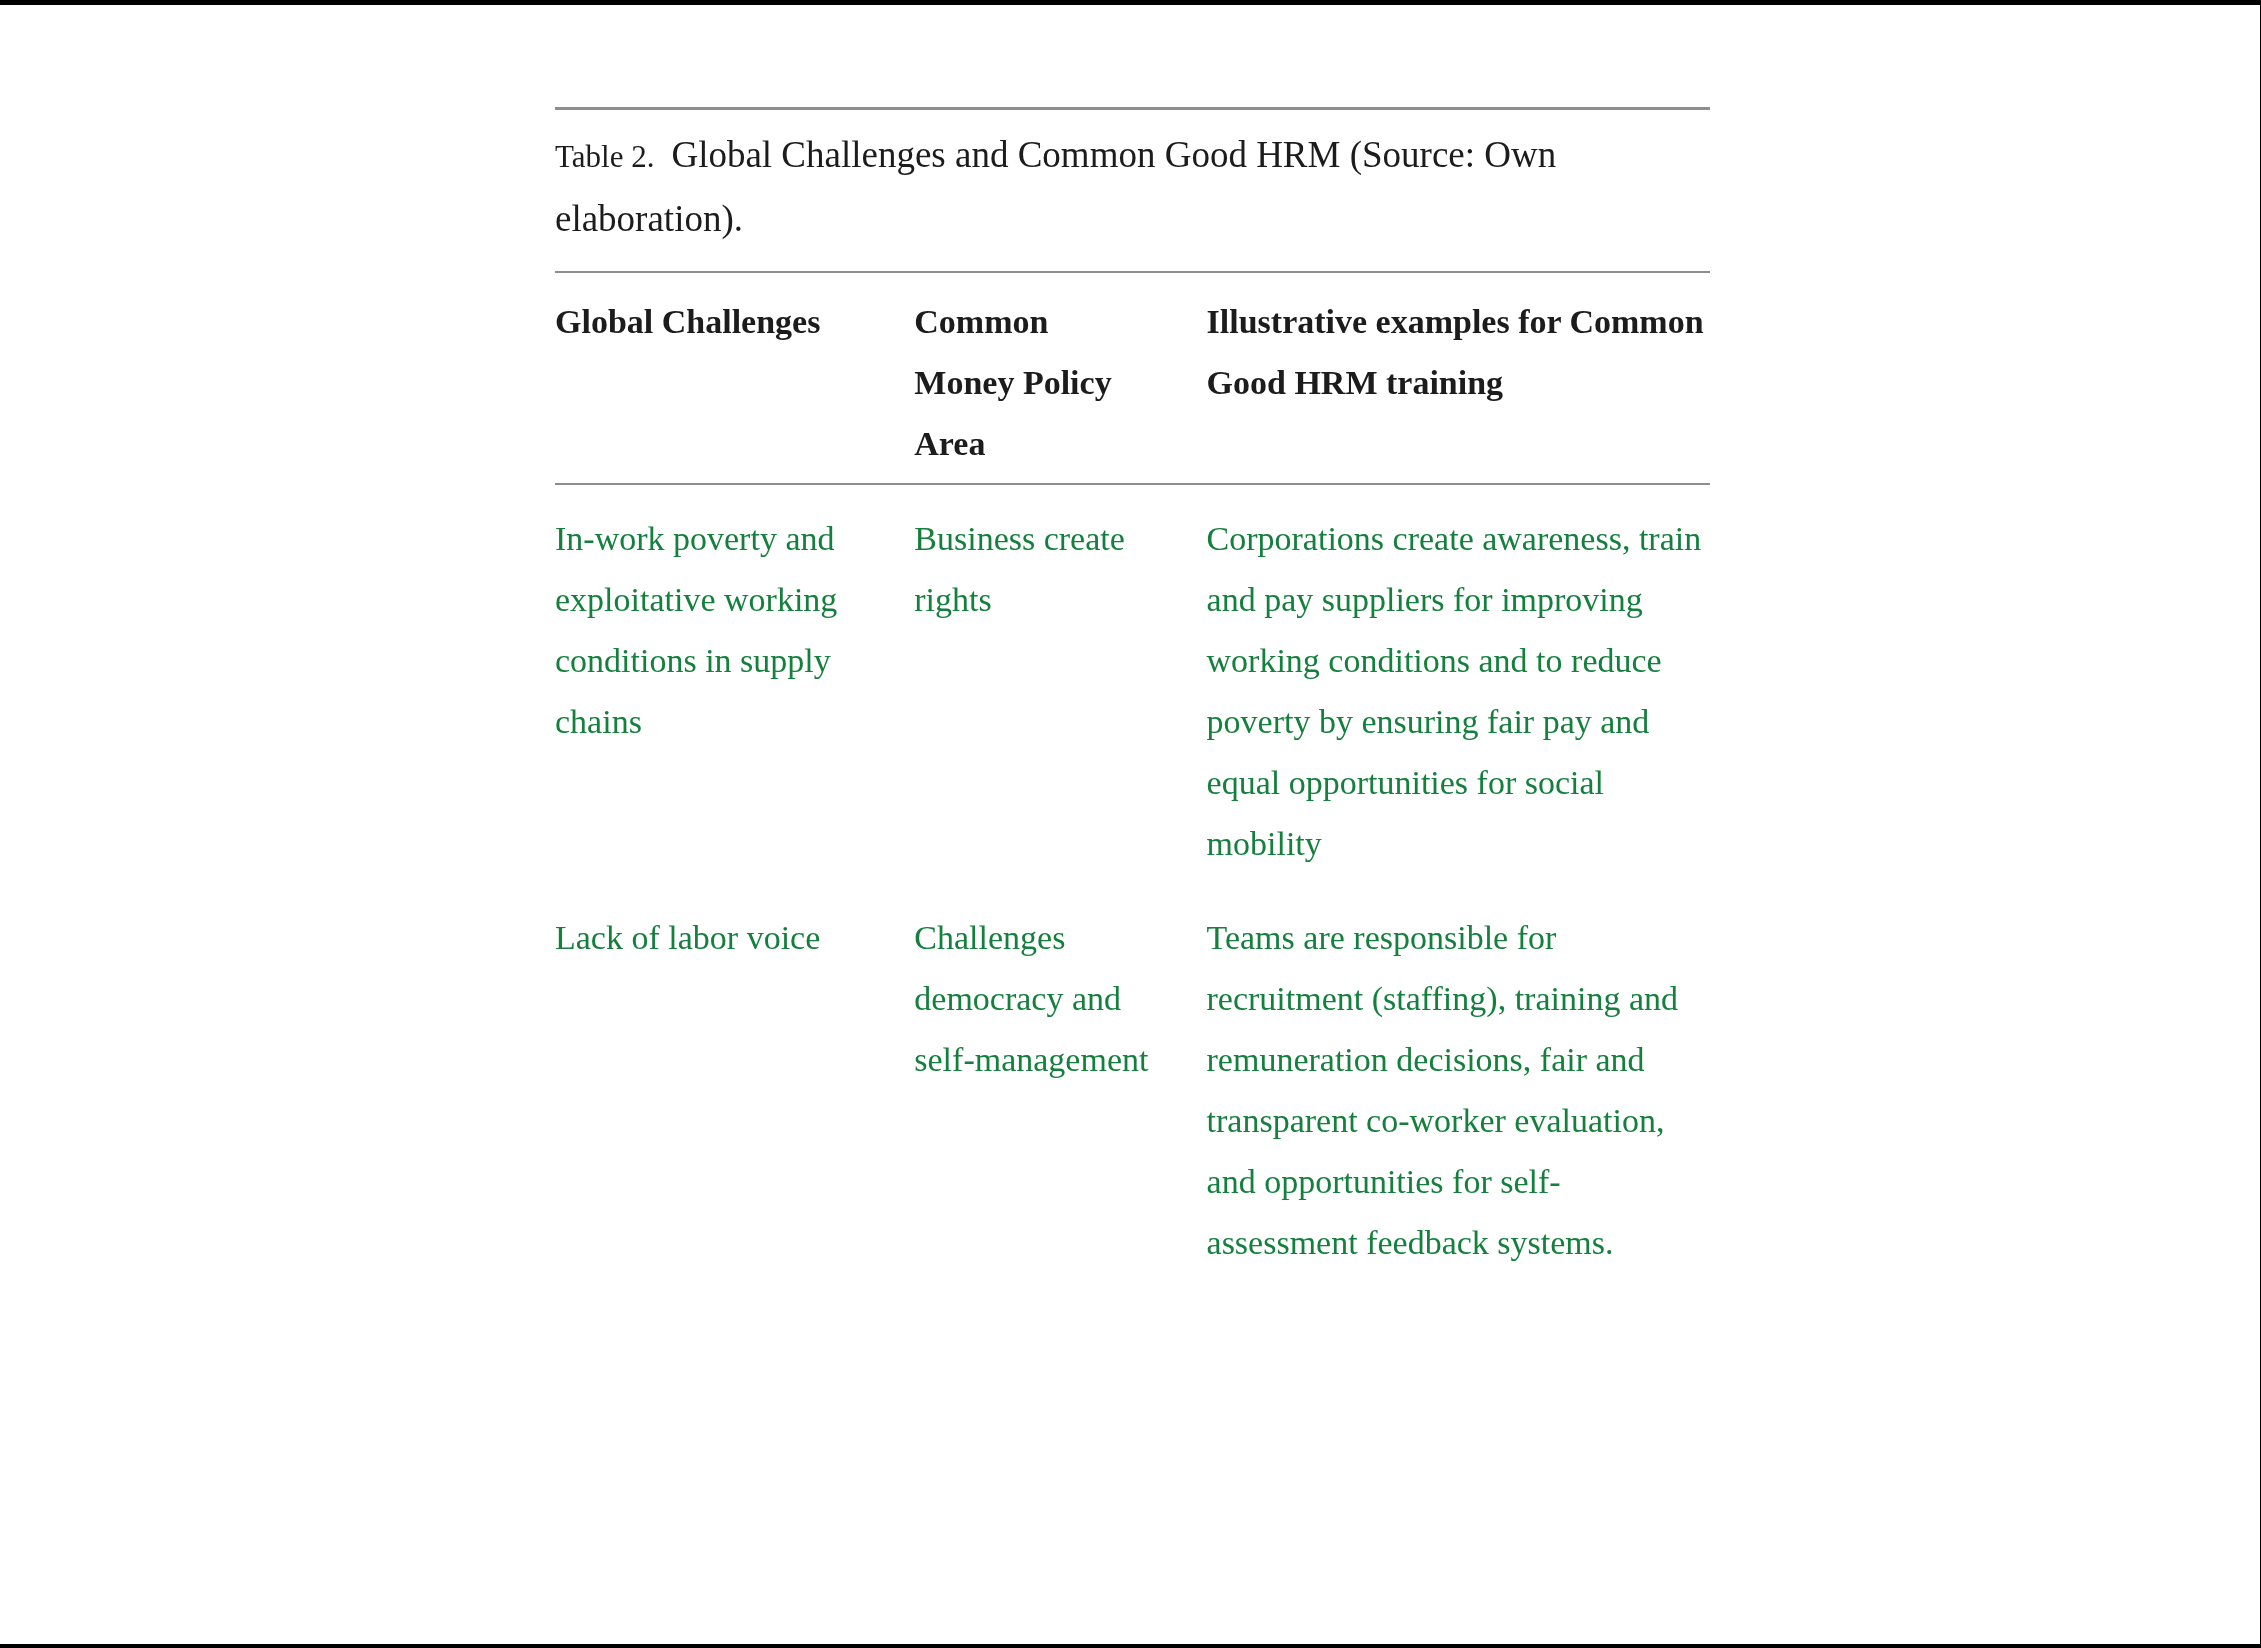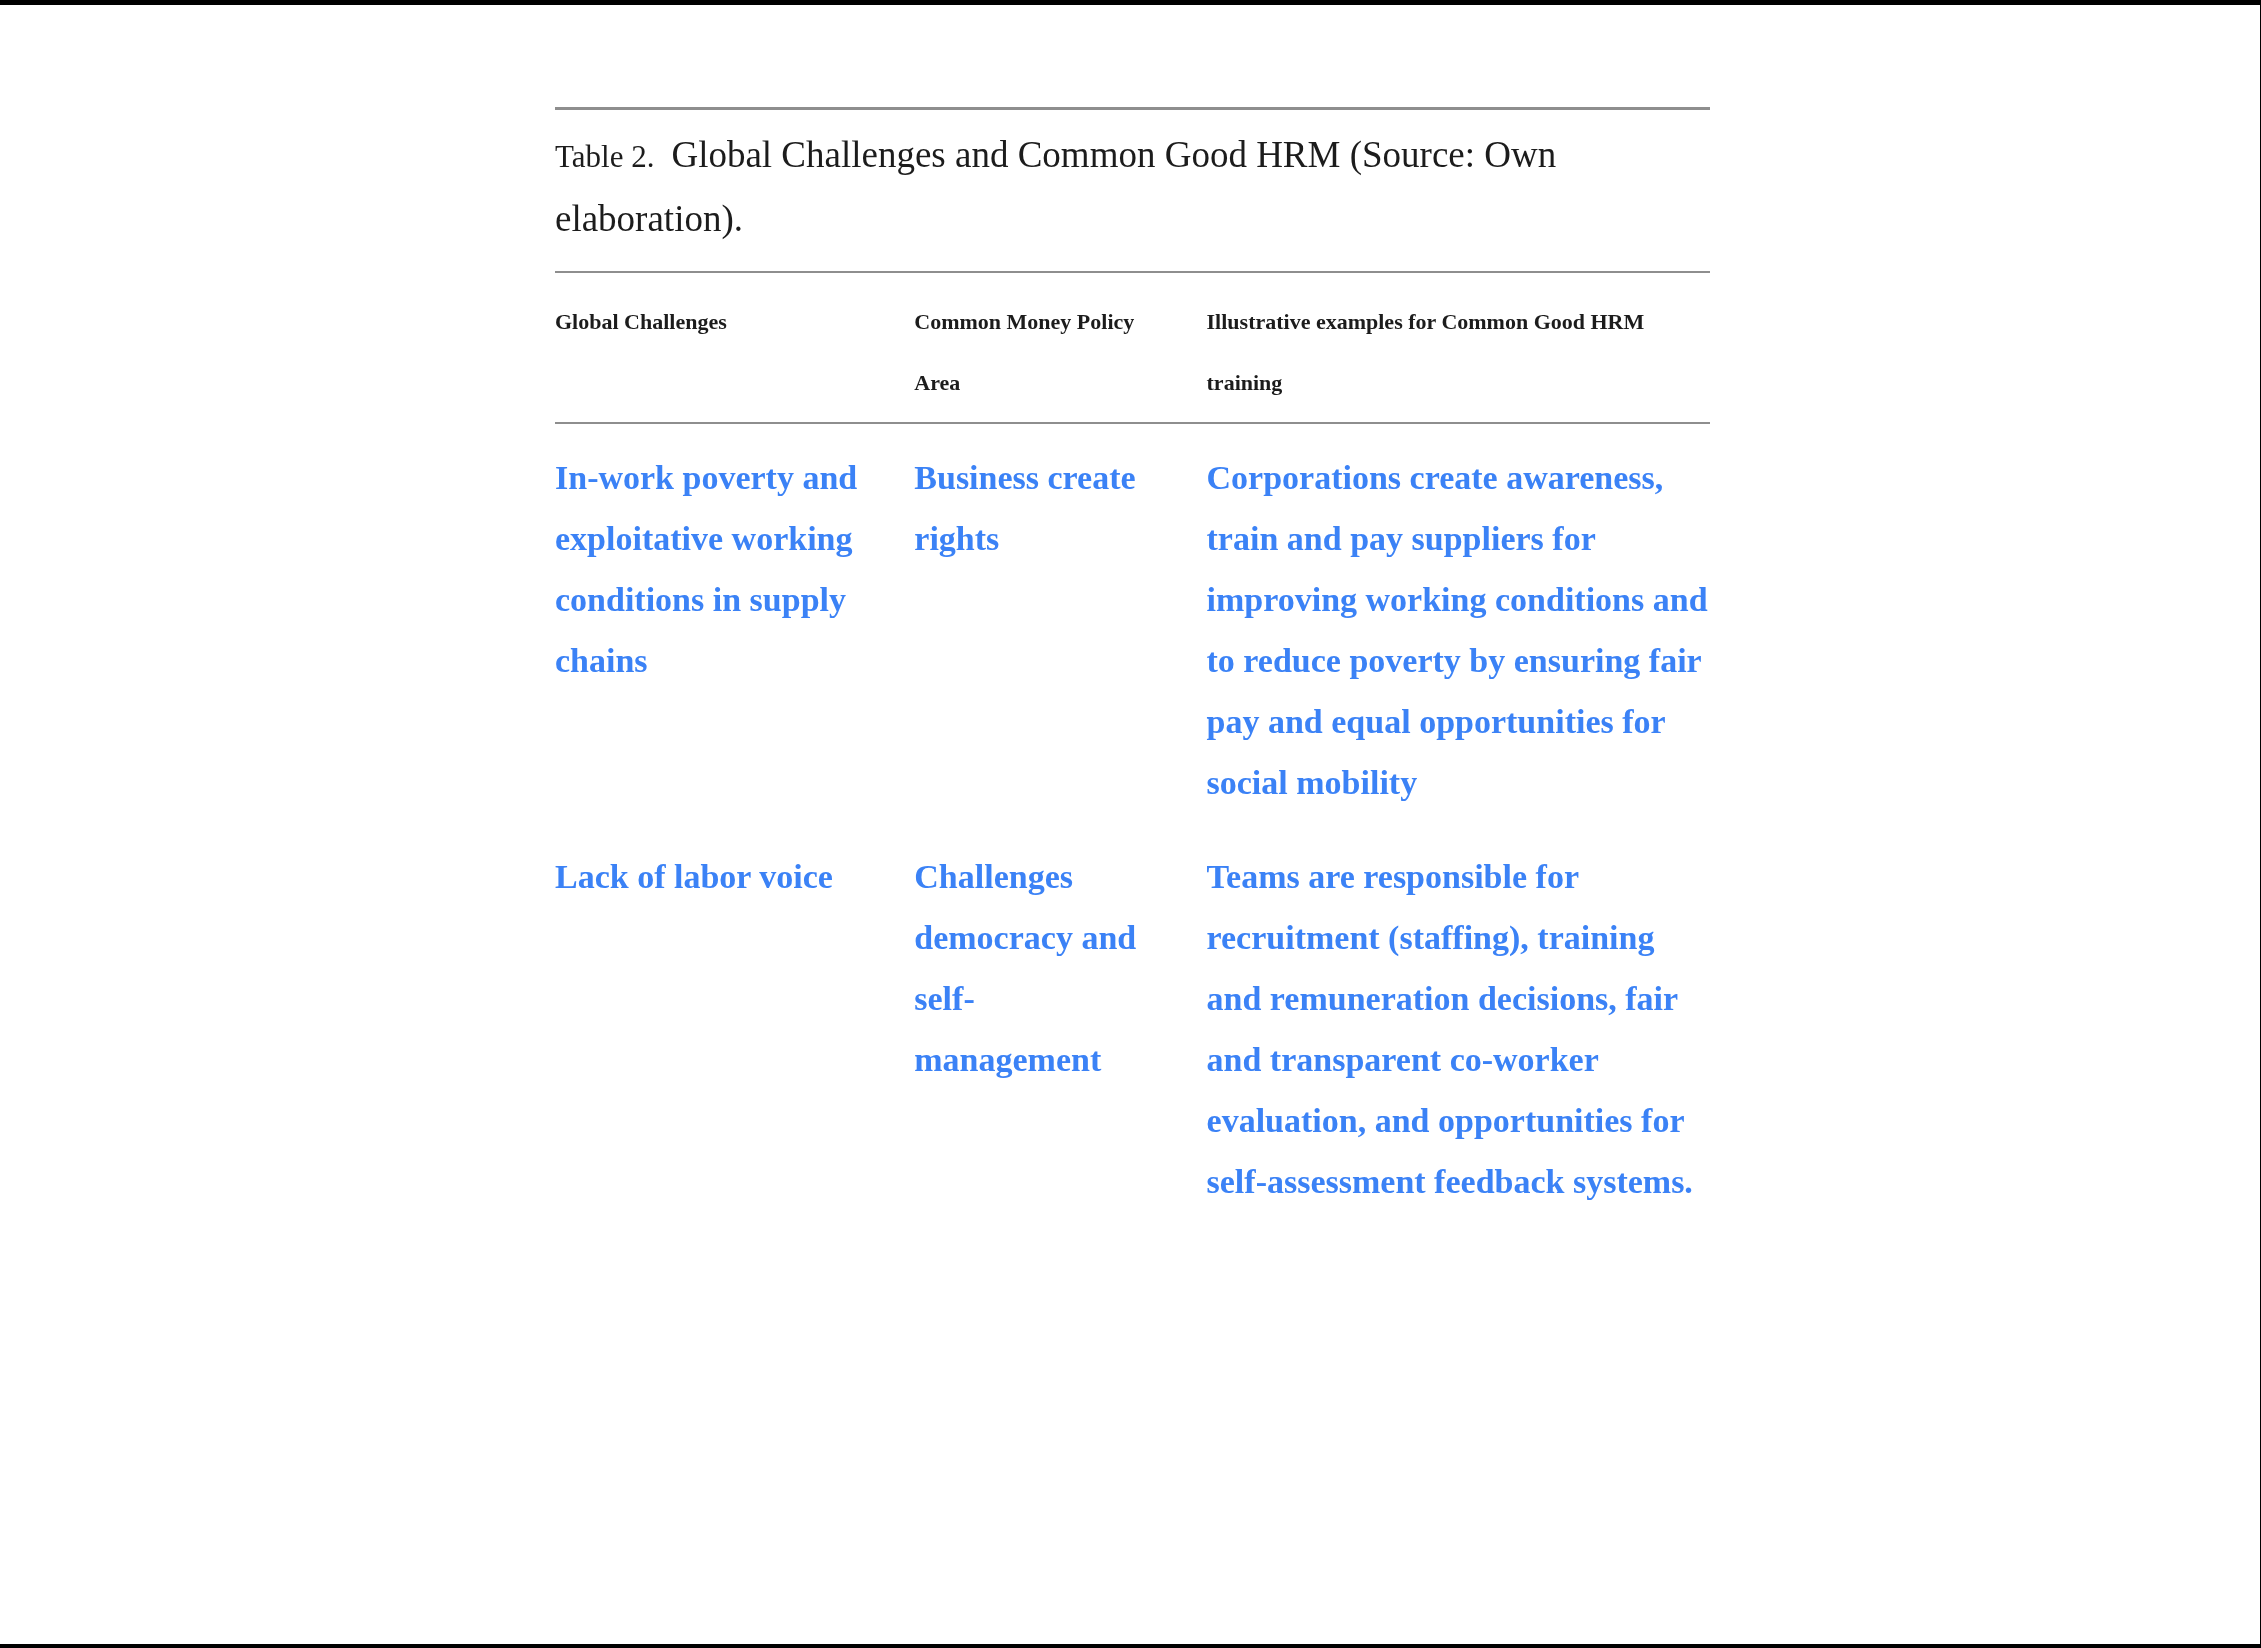--- a/index.html
+++ b/index.html
@@ -43,35 +43,34 @@
   table.cg-table {
     margin-top: 21.6px;
     width: 1155px;
     border-collapse: collapse;
     table-layout: fixed;
   }
   table.cg-table th {
     border-top: 2.5px solid #8e8e8e;
     border-bottom: 2.5px solid #8e8e8e;
     padding: 18.3px 0 8.3px 0;
-    font-size: 22px;
+    font-size: 34px;
     line-height: 61px;
     font-weight: bold;
     text-align: left;
     vertical-align: top;
     color: #1c1c1c;
   }
   table.cg-table td {
     padding: 23px 0 10px 0;
     font-size: 34px;
     line-height: 61px;
     text-align: left;
     vertical-align: top;
-    color: #3b82f6;
-    font-weight: bold;
+    color: #15803d;
   }
   table.cg-table th:nth-child(1),
   table.cg-table td:nth-child(1) { padding-right: 29px; }
   table.cg-table th:nth-child(2),
   table.cg-table td:nth-child(2) { padding-right: 58px; }
   col.c1 { width: 359px; }
   col.c2 { width: 292px; }
   col.c3 { width: 503px; }
 </style>
 </head>

